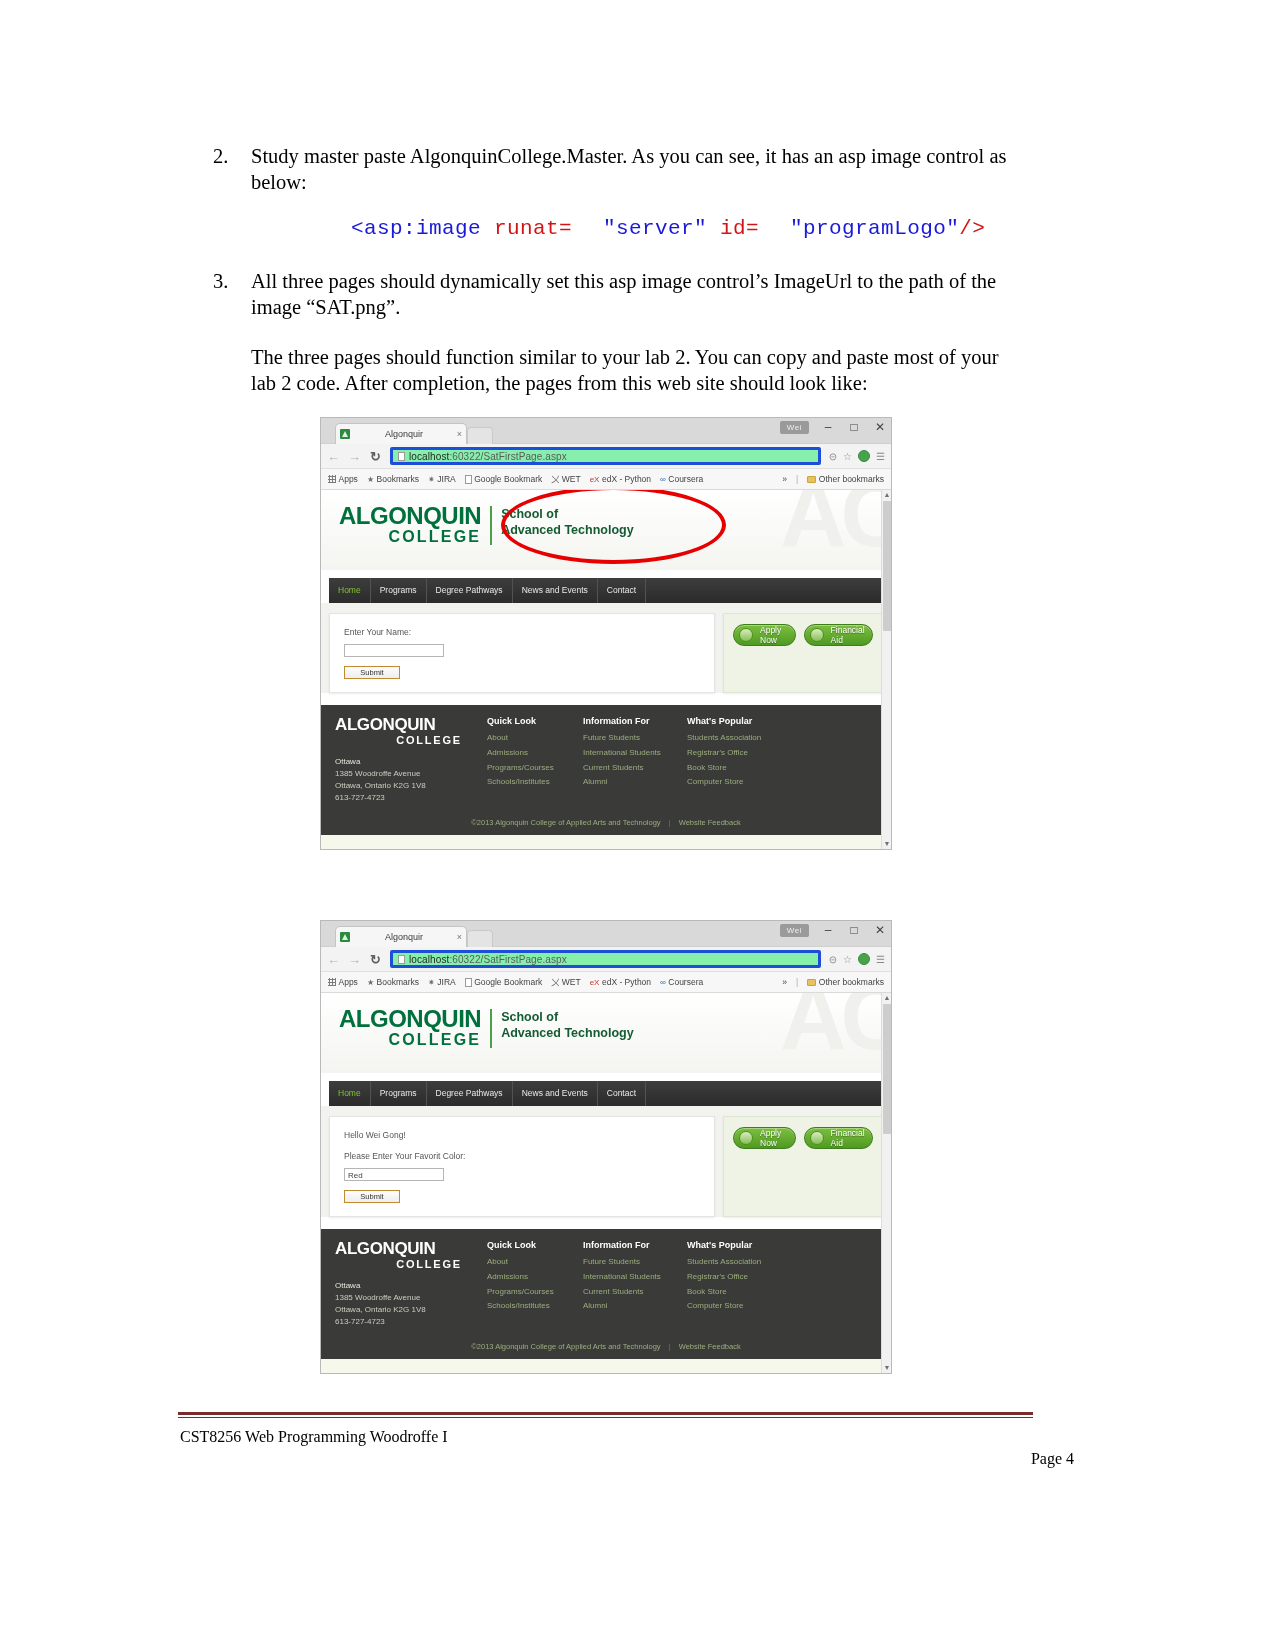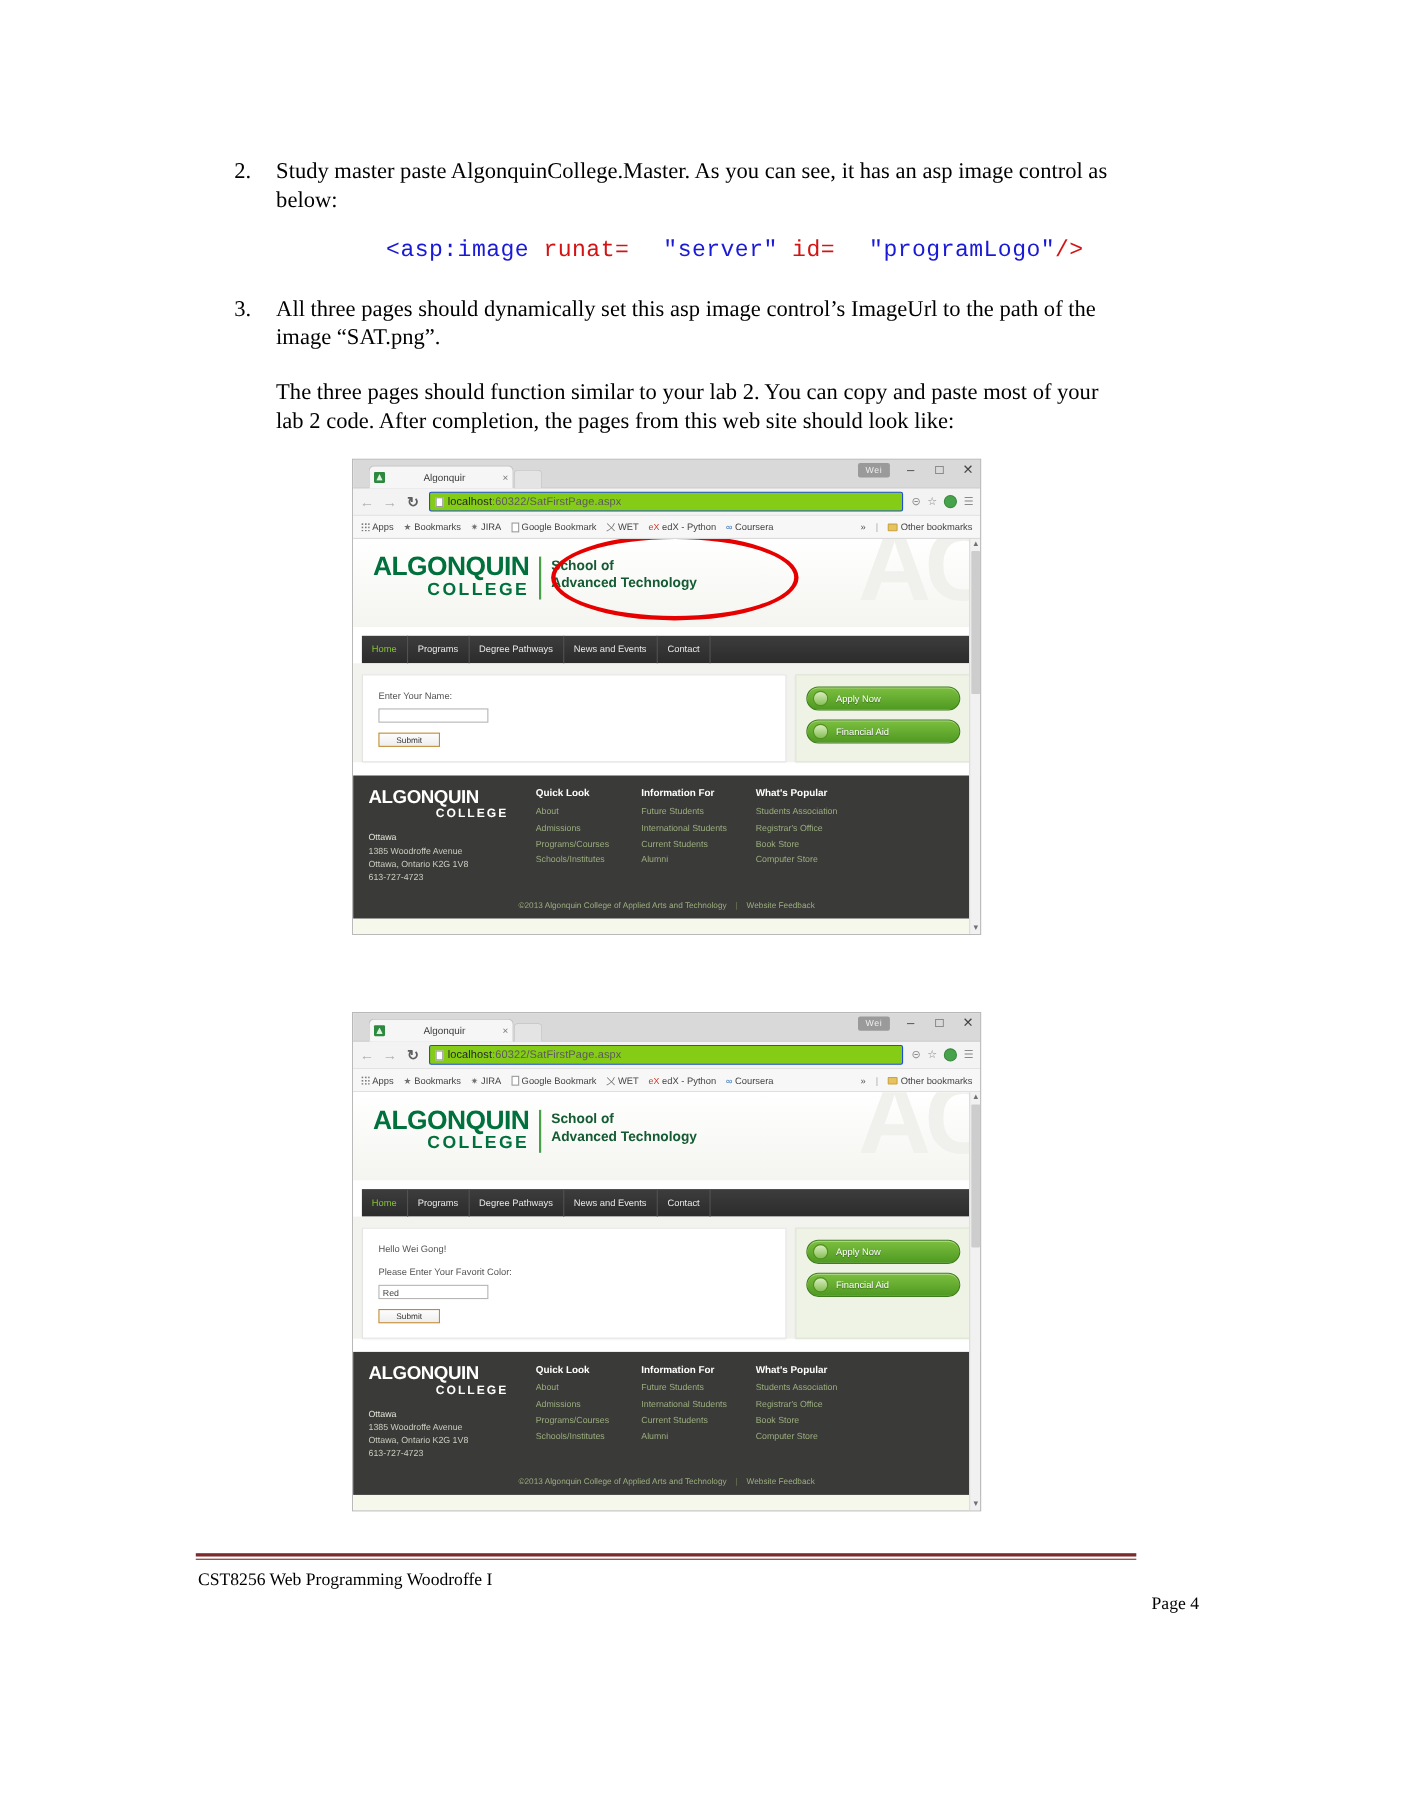--- a/index.html
+++ b/index.html
@@ -90,22 +90,22 @@
 
   .omnibar {
     height:25px; background:#f3f3f3;
     display:flex; align-items:center;
     padding:0 6px; gap:8px;
     border-bottom:1px solid #e0e0e0;
   }
   .nav-ico { font-size:13px; color:#b4b4b4; width:13px; text-align:center; }
   .nav-ico.reload { color:#5f5f5f; font-weight:bold; }
   .urlbox {
-    flex:1; height:18px; background:#84cc16;
-    border:1px solid #1d4ed8; border-radius:2px;
+    flex:1; height:18px; background:#86efac;
+    border:3px solid #1d4ed8; border-radius:2px;
     display:flex; align-items:center; padding:0 5px; gap:4px;
   }
   .page-ico {
     width:7px; height:9px; border:1px solid #9a9a9a; background:#fff; flex:none;
   }
   .url-text { font-size:10px; color:#5b5b5b; letter-spacing:.1px; }
   .url-text b { color:#262626; font-weight:normal; }
   .omni-right { display:flex; align-items:center; gap:6px; }
   .omni-right span { font-size:10px; color:#8a8a8a; }
   .profile-dot {
@@ -194,21 +194,21 @@
     display:flex; gap:8px; padding:10px 8px 0 8px;
     background:#f2f2ee;
   }
   .panel-main {
     flex:1; background:#fff; border:1px solid #e4e4e4;
     min-height:78px; padding:13px 14px;
     box-shadow:0 1px 2px rgba(0,0,0,.08);
   }
   .panel-side {
     width:160px; background:#eef3e6; border:1px solid #dfe6d3;
-    padding:10px 9px; display:flex; flex-direction:column; gap:8px;
+    padding:10px 9px; display:flex; flex-direction:row; gap:8px;
     box-shadow:0 1px 2px rgba(0,0,0,.08);
   }
   .form-label {
     font-size:8.5px; color:#555; font-family:"Liberation Sans", sans-serif;
     margin-bottom:7px;
   }
   .form-input {
     width:100px; height:13px; border:1px solid #b5b5b5; background:#fff;
     font-size:8px; color:#444; padding:0 3px;
     font-family:"Liberation Sans", sans-serif;
@@ -285,21 +285,21 @@
 
   
   .rule-wrap { position:absolute; left:178px; top:1412px; width:855px; }
   .rule-thick { height:3px; background:#7b2b2b; }
   .rule-thin { height:1px; background:#7b2b2b; margin-top:2px; }
   .footer-left {
     position:absolute; left:180px; top:1428px;
     font-size:16px; font-family:"Liberation Serif", serif; color:#000;
   }
   .footer-right {
-    position:absolute; right:185px; top:1450px;
+    position:absolute; right:201px; top:1450px;
     font-size:16px; font-family:"Liberation Serif", serif; color:#000;
   }
 </style>
 </head>
 <body>
 
 <div class="doc">
 
   <div class="item" style="left:213px; top:143px; width:820px;">
     <div class="item-num">2.</div>

